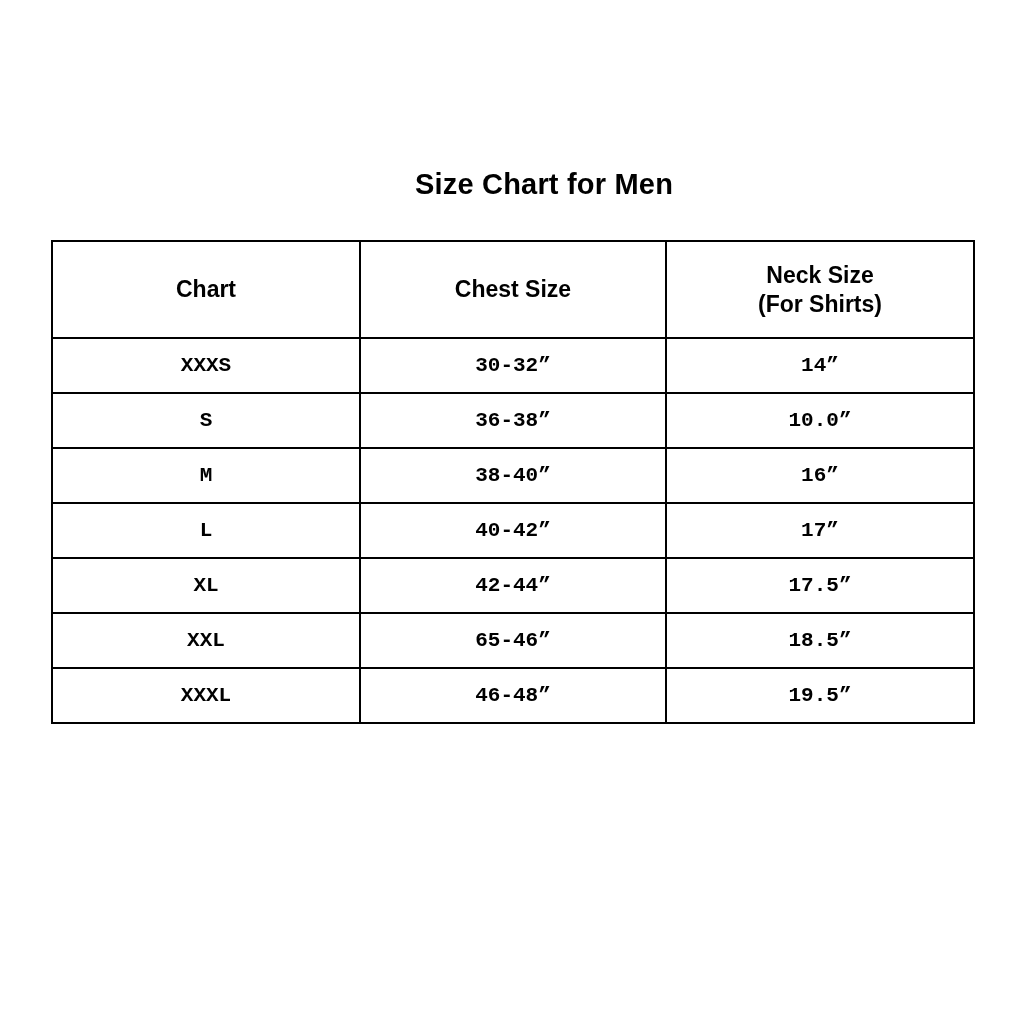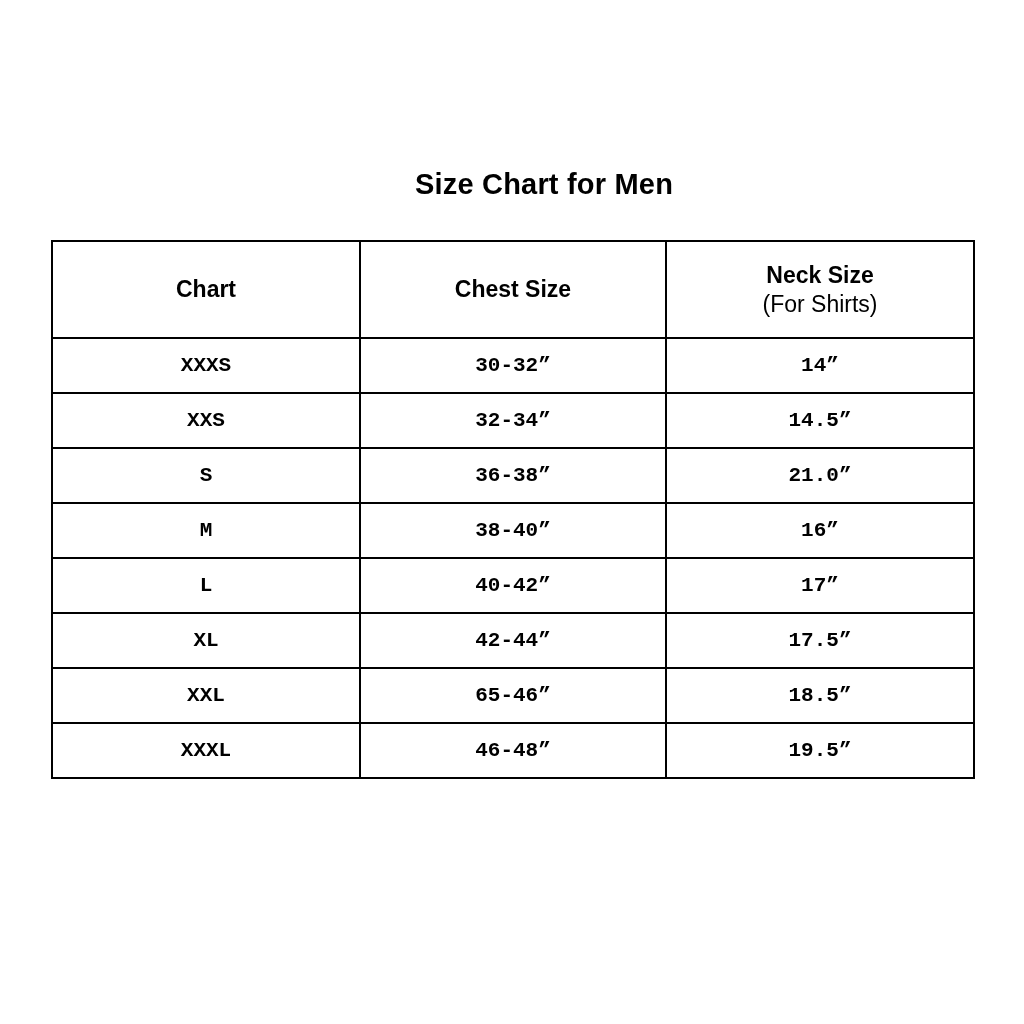--- a/index.html
+++ b/index.html
@@ -60,21 +60,21 @@
   .size-table tbody td {
     height: 53px;
     font-family: Liberation Mono, monospace;
   }
   .col-size { width: 308px; }
   .col-chest { width: 306px; }
   .col-neck { width: 308px; }
   .sub {
     display: block;
     font-size: 23px;
-    font-weight: normal;
+    font-weight: bold;
   }
 </style>
 </head>
 <body>
 
 <div class="page">
 
   <div class="chart-title">Size Chart for Men</div>
 
   <table class="size-table">
@@ -97,28 +97,23 @@
         </th>
       </tr>
     </thead>
     <tbody>
       <tr>
         <td>XXXS</td>
         <td>30-32”</td>
         <td>14”</td>
       </tr>
       <tr>
-        <td>XXS</td>
-        <td>32-34”</td>
-        <td>14.5”</td>
-      </tr>
-      <tr>
         <td>S</td>
         <td>36-38”</td>
-        <td>21.0”</td>
+        <td>10.0”</td>
       </tr>
       <tr>
         <td>M</td>
         <td>38-40”</td>
         <td>16”</td>
       </tr>
       <tr>
         <td>L</td>
         <td>40-42”</td>
         <td>17”</td>

